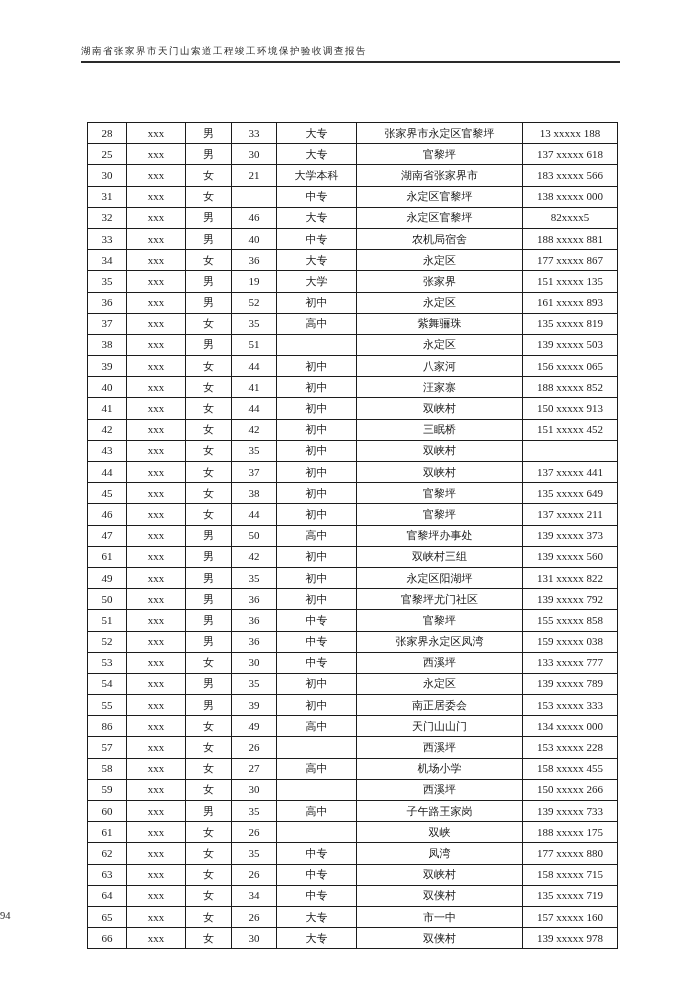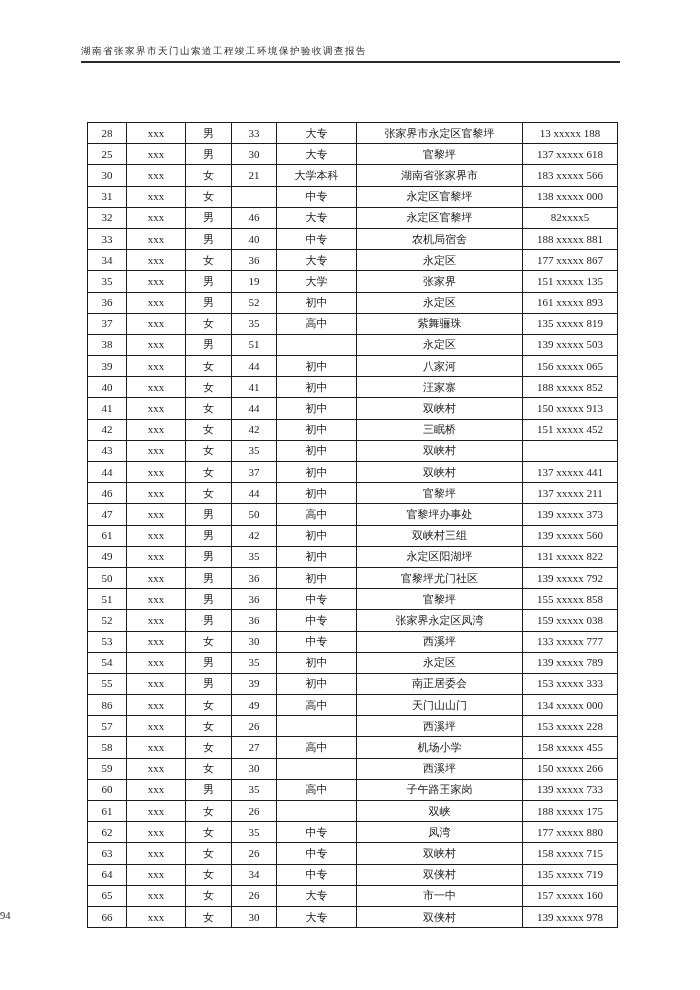--- a/index.html
+++ b/index.html
@@ -228,20 +228,29 @@
         <tr>
           <td>44</td>
           <td>xxx</td>
           <td>女</td>
           <td>37</td>
           <td>初中</td>
           <td>双峡村</td>
           <td>137 xxxxx 441</td>
         </tr>
         <tr>
+          <td>45</td>
+          <td>xxx</td>
+          <td>女</td>
+          <td>38</td>
+          <td>初中</td>
+          <td>官黎坪</td>
+          <td>135 xxxxx 649</td>
+        </tr>
+        <tr>
           <td>46</td>
           <td>xxx</td>
           <td>女</td>
           <td>44</td>
           <td>初中</td>
           <td>官黎坪</td>
           <td>137 xxxxx 211</td>
         </tr>
         <tr>
           <td>47</td>

